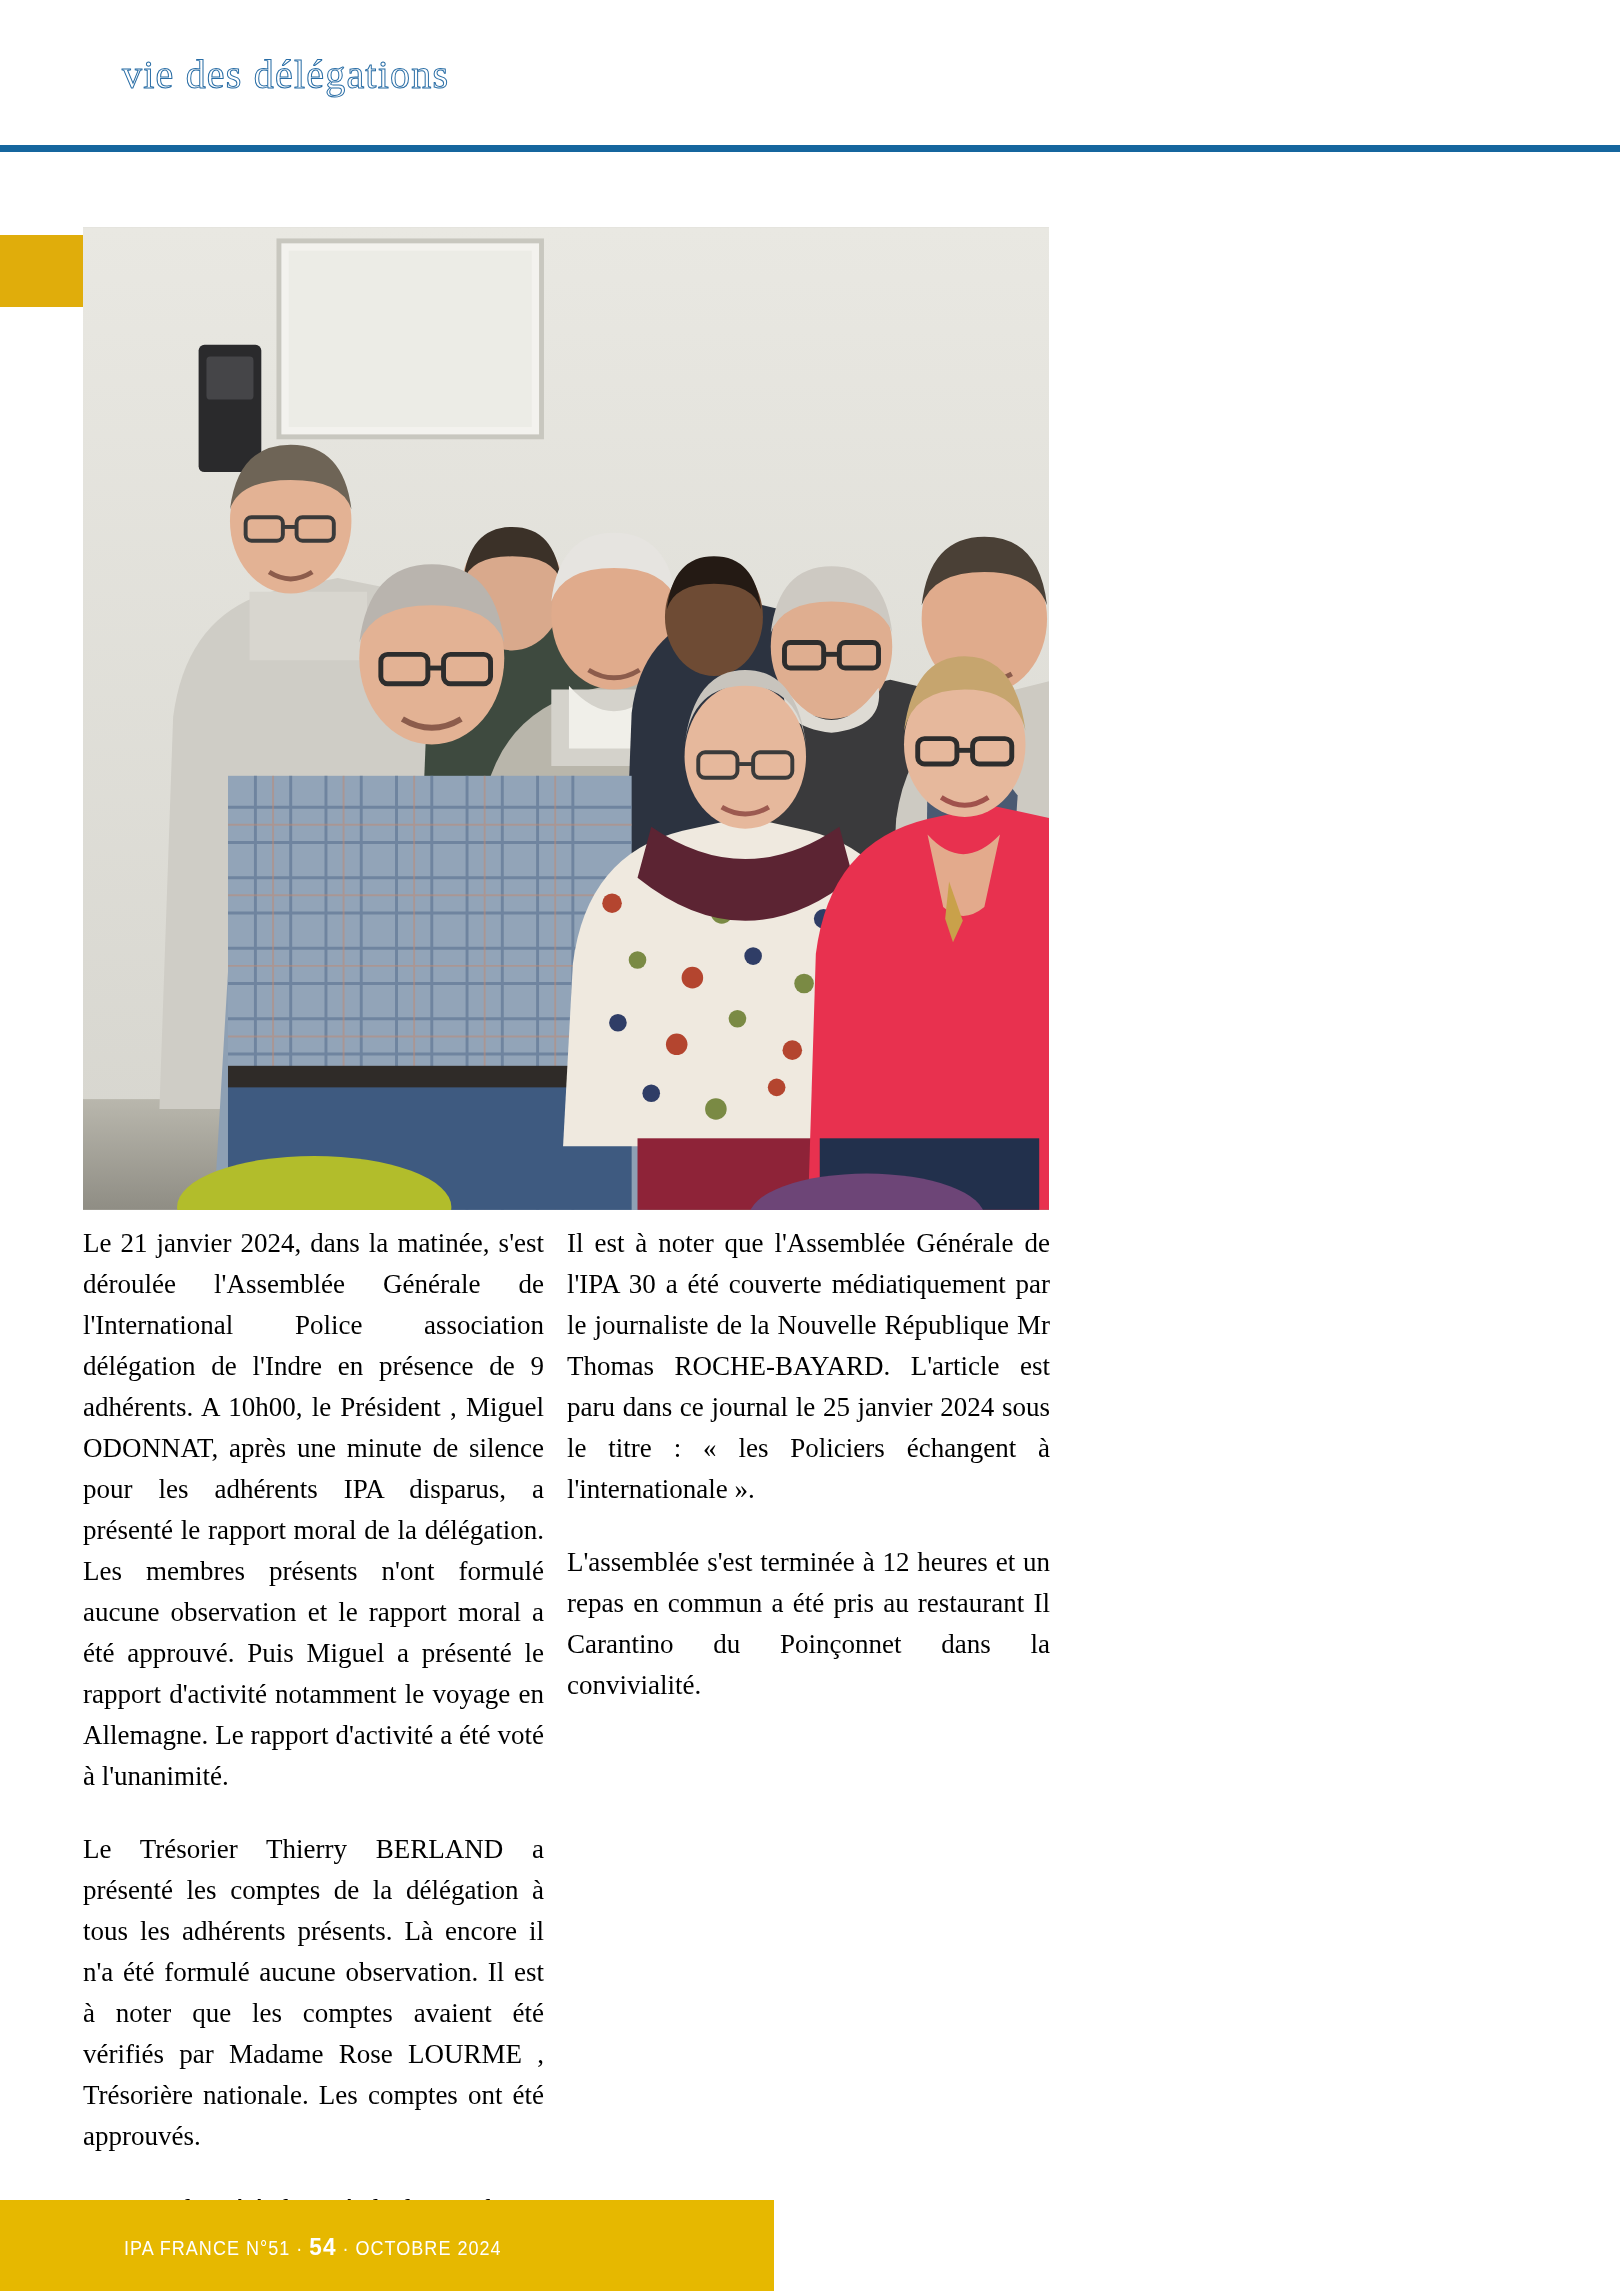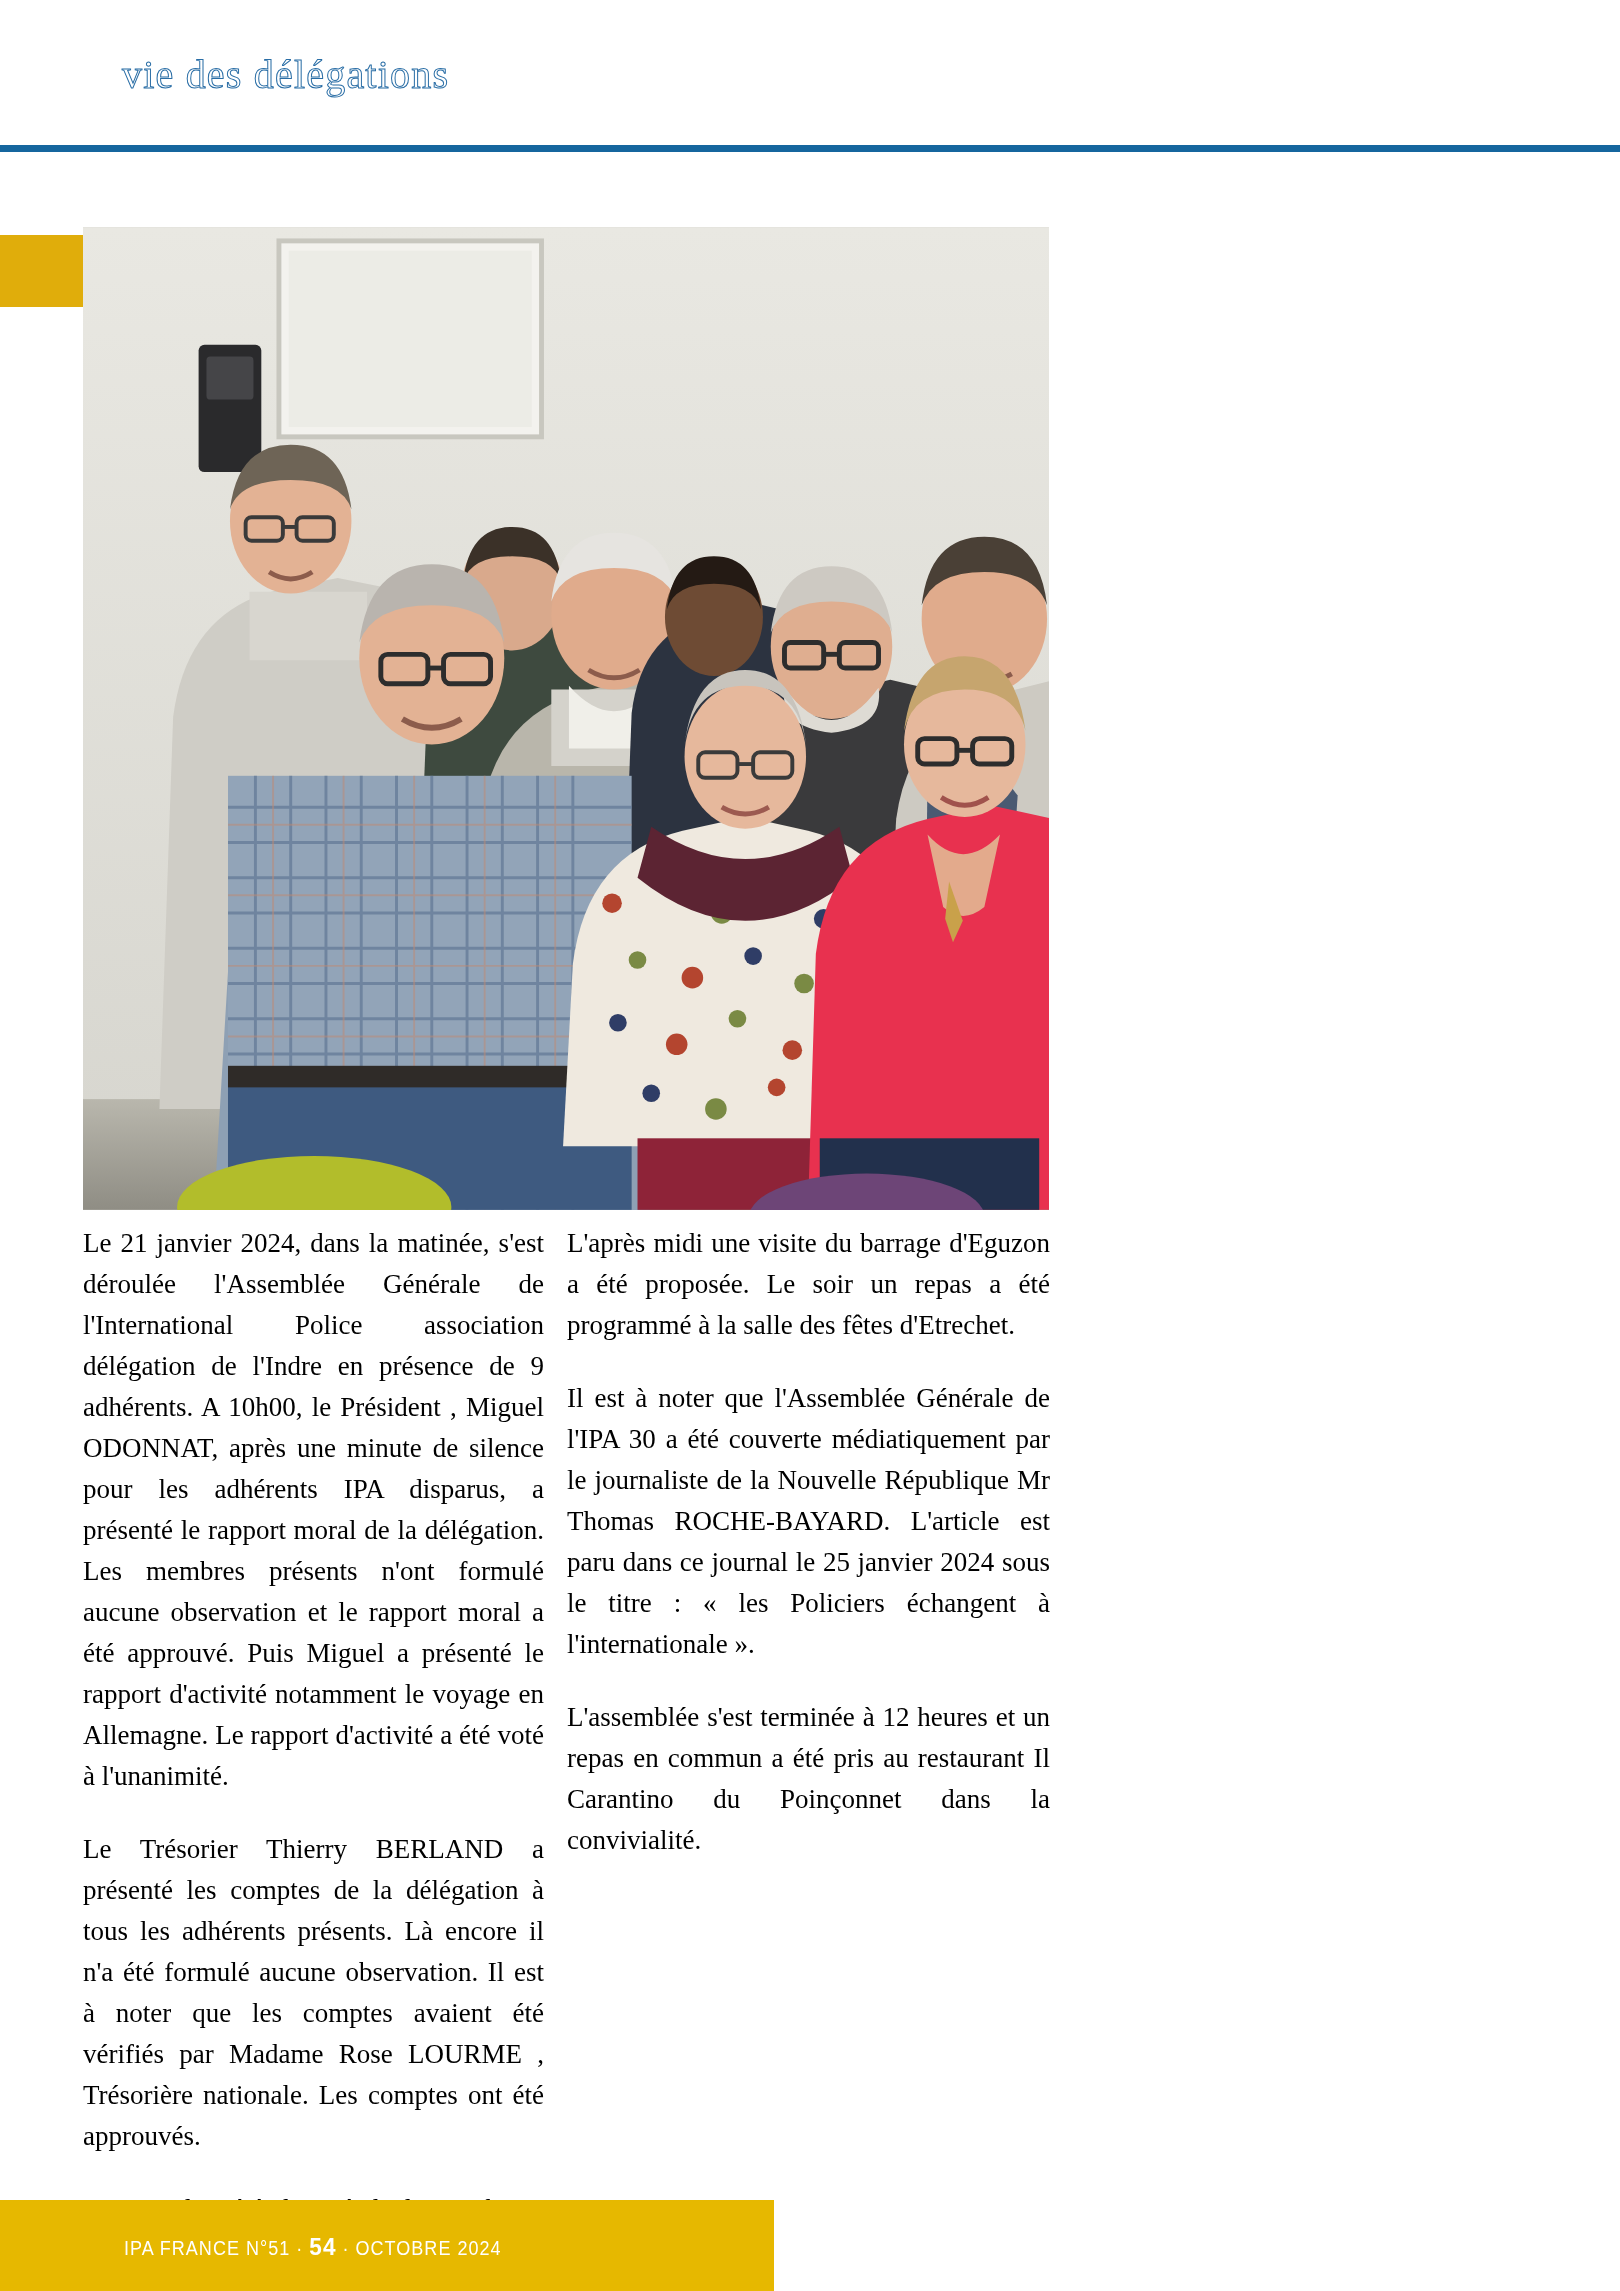--- a/index.html
+++ b/index.html
@@ -290,21 +290,20 @@
 </div>
 
 <div class="col col-left">
   <p>Le 21 janvier 2024, dans la matinée, s'est déroulée l'Assemblée Générale de l'International Police association délégation de l'Indre en présence de 9 adhérents.  A 10h00, le Président , Miguel ODONNAT,  après une minute de silence pour les adhérents IPA disparus, a présenté le rapport moral de la délégation. Les membres présents n'ont formulé aucune observation et le rapport moral a été approuvé. Puis Miguel a présenté le rapport d'activité notamment le voyage en Allemagne. Le rapport d'activité a été voté à l'unanimité.</p>
   <p>Le Trésorier  Thierry BERLAND a présenté les comptes de la délégation à tous les adhérents présents. Là encore il n'a été formulé aucune observation. Il est à noter que les comptes avaient été vérifiés par Madame Rose LOURME , Trésorière nationale. Les comptes ont été approuvés.</p>
   <p style="margin-bottom:0">Ensuite il a été discuté de la prochaine venue en mai 2024 de nos amis Allemands de Gütersloh. Il a été prévu au programme dans la mesure des possibilités, le vendredi 17 mai 2024, une réception à la Mairie de Châteauroux.</p>
 
 </div>
 
 <div class="col col-right">
-  <p>L'après midi une visite du barrage d'Eguzon a été proposée. Le soir un repas a été programmé à la salle des fêtes d'Etrechet.</p>
   <p>Il est à noter que l'Assemblée Générale de l'IPA 30 a été couverte médiatiquement par le journaliste de la Nouvelle République Mr Thomas ROCHE-BAYARD. L'article est paru dans ce journal le 25 janvier 2024 sous le titre : « les Policiers échangent à l'internationale ».</p>
   <p>L'assemblée s'est terminée à 12 heures et un repas en commun a été pris au restaurant Il Carantino du Poinçonnet dans la convivialité.</p>
 </div>
 
 <div class="footer-band"></div>
 <div class="footer-text">
   <span>IPA FRANCE N°51 · </span><b>54</b><span> · OCTOBRE 2024</span>
 </div>
 
 

